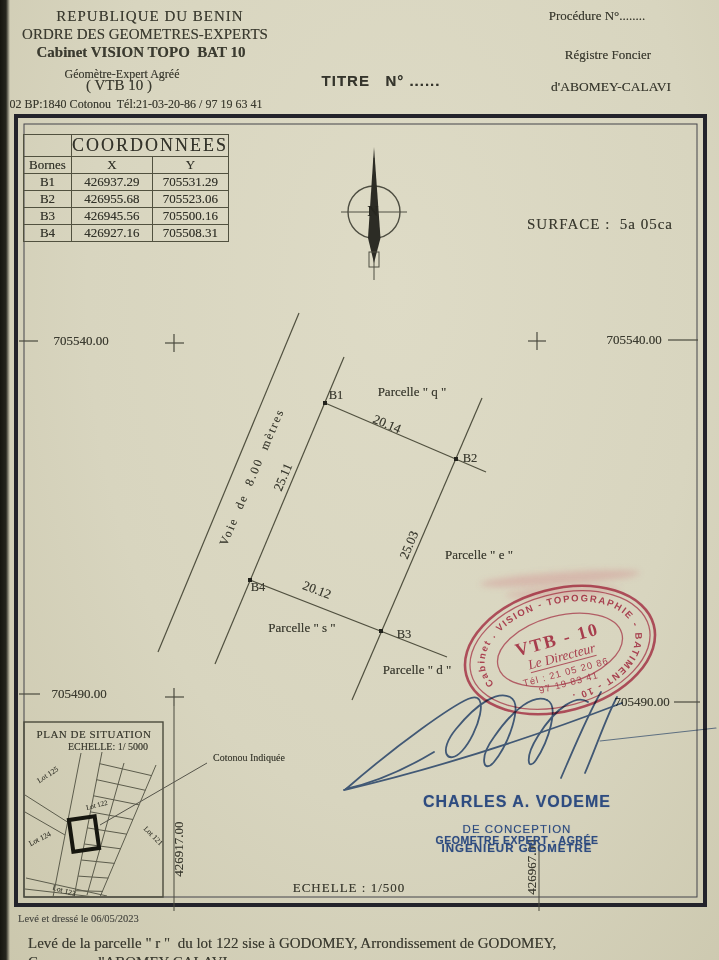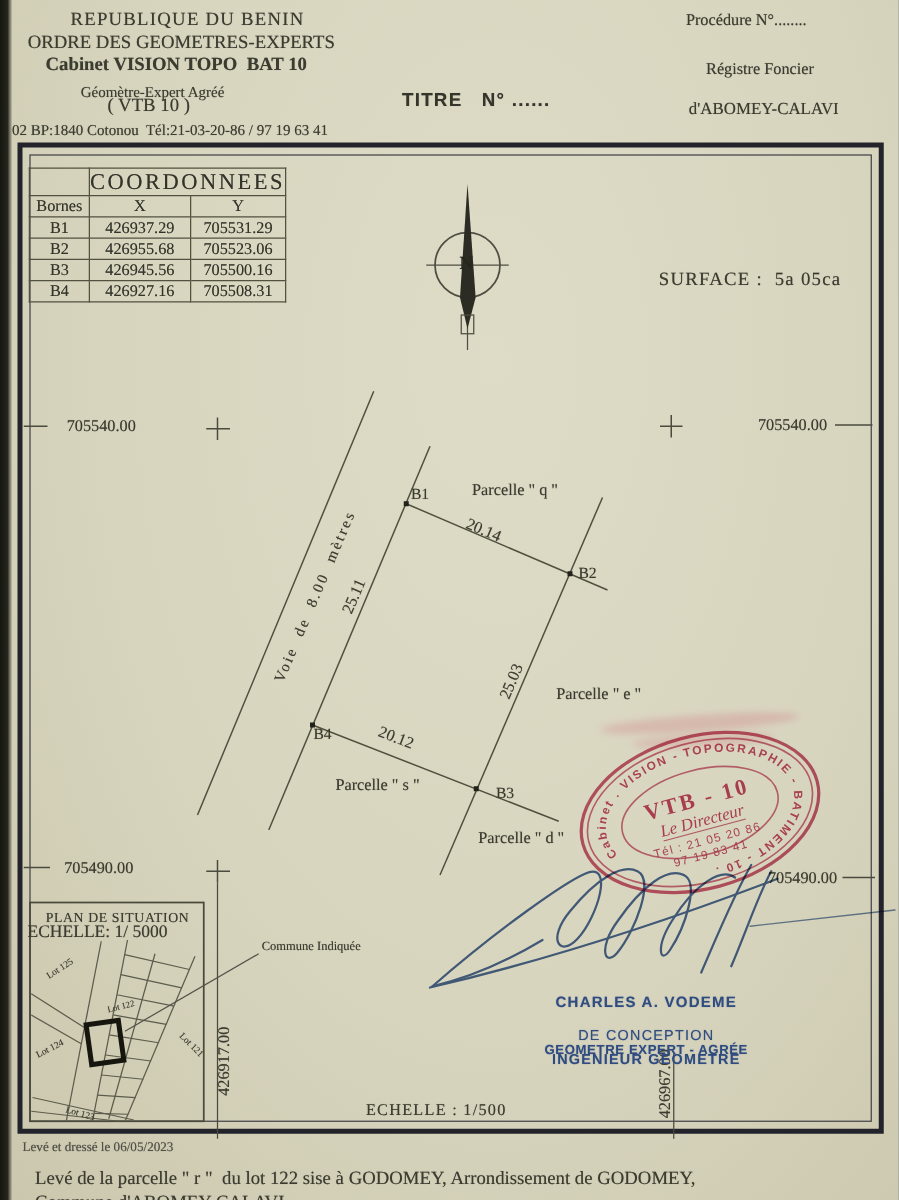--- a/index.html
+++ b/index.html
@@ -169,31 +169,31 @@
   <div class="lbl" style="left:317px;top:590px;transform:translate(-50%,-50%) rotate(21deg);font-size:13px;">20.12</div>
 
   <div class="lbl" style="left:252px;top:477px;transform:translate(-50%,-50%) rotate(-67deg);font-size:12px;letter-spacing:2px;">Voie  de  8.00  mètres</div>
 
   <div class="lbl" style="left:412px;top:392px;transform:translate(-50%,-50%);font-size:13px;">Parcelle " q "</div>
   <div class="lbl" style="left:479px;top:555px;transform:translate(-50%,-50%);font-size:13px;">Parcelle " e "</div>
   <div class="lbl" style="left:302px;top:628px;transform:translate(-50%,-50%);font-size:13px;">Parcelle " s "</div>
   <div class="lbl" style="left:417px;top:670px;transform:translate(-50%,-50%);font-size:13px;">Parcelle " d "</div>
 
   <div class="lbl" style="left:94px;top:735px;transform:translate(-50%,-50%);font-size:11px;letter-spacing:.5px;">PLAN DE SITUATION</div>
-  <div class="lbl" style="left:78px;top:747px;transform:translate(-50%,-50%);font-size:14px;">ECHELLE: 1/ 5000</div>
-  <div class="lbl" style="left:249px;top:758px;transform:translate(-50%,-50%);font-size:10px;">Commune Indiquée</div>
+  <div class="lbl" style="left:108px;top:747px;transform:translate(-50%,-50%);font-size:10px;">ECHELLE: 1/ 5000</div>
+  <div class="lbl" style="left:249px;top:758px;transform:translate(-50%,-50%);font-size:10px;">Cotonou Indiquée</div>
   <div class="lbl" style="left:48px;top:775px;transform:translate(-50%,-50%) rotate(-33deg);font-size:7.5px;">Lot 125</div>
   <div class="lbl" style="left:40px;top:839px;transform:translate(-50%,-50%) rotate(-27deg);font-size:7.5px;">Lot 124</div>
   <div class="lbl" style="left:97px;top:806px;transform:translate(-50%,-50%) rotate(-14deg);font-size:7px;">Lot 122</div>
   <div class="lbl" style="left:153px;top:836px;transform:translate(-50%,-50%) rotate(45deg);font-size:7.5px;">Lot 121</div>
   <div class="lbl" style="left:64px;top:891px;transform:translate(-50%,-50%) rotate(16deg);font-size:7.5px;">Lot 123</div>
 
   <div class="lbl" style="left:349px;top:888px;transform:translate(-50%,-50%);font-size:13px;letter-spacing:1px;">ECHELLE : 1/500</div>
 
-  <div class="lbl sans blue" style="left:517px;top:802px;transform:translate(-50%,-50%);font-size:12px;font-weight:bold;letter-spacing:1px;">CHARLES A. VODEME</div>
+  <div class="lbl sans blue" style="left:517px;top:802px;transform:translate(-50%,-50%);font-size:16px;font-weight:bold;letter-spacing:1px;">CHARLES A. VODEME</div>
   <div class="lbl sans blue" style="left:517px;top:817px;transform:translate(-50%,-50%);font-size:11.5px;font-weight:bold;letter-spacing:1px;margin-top:31px;">INGENIEUR GEOMETRE</div>
   <div class="lbl sans blue" style="left:517px;top:829px;transform:translate(-50%,-50%);font-size:11.5px;font-weight:normal;letter-spacing:1px;">DE CONCEPTION</div>
   <div class="lbl sans blue" style="left:517px;top:841px;transform:translate(-50%,-50%);font-size:10.5px;font-weight:bold;letter-spacing:.5px;">GEOMETRE EXPERT - AGRÉE</div>
 
   <div class="lbl" style="left:18px;top:913px;font-size:10.5px;color:#50504a;">Levé et dressé le 06/05/2023</div>
   <div class="lbl" style="left:28px;top:936px;font-size:15px;">Levé de la parcelle " r "  du lot 122 sise à GODOMEY, Arrondissement de GODOMEY,</div>
   <div class="lbl" style="left:28px;top:955px;font-size:15px;">Commune d'ABOMEY-CALAVI</div>
 
   <div class="smudge" style="left:480px;top:572px;width:160px;height:13px;transform:rotate(-4deg);"></div>
   <div class="smudge" style="left:505px;top:588px;width:115px;height:9px;transform:rotate(-3deg);"></div>

